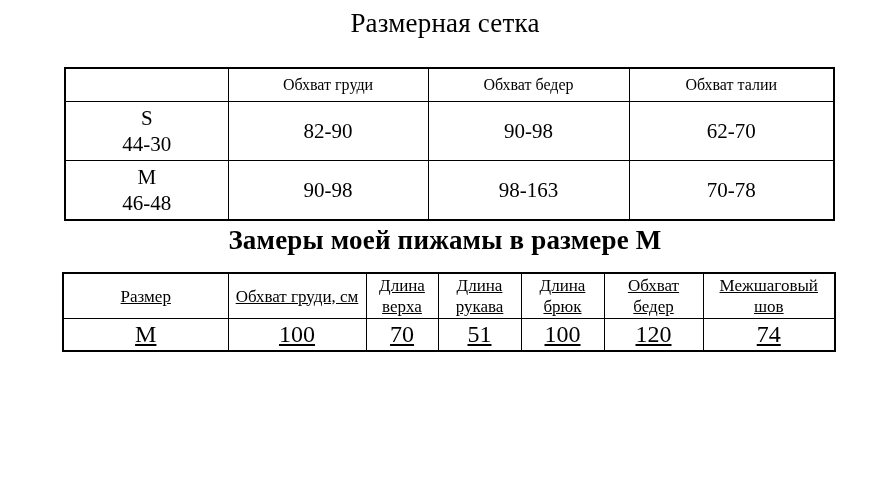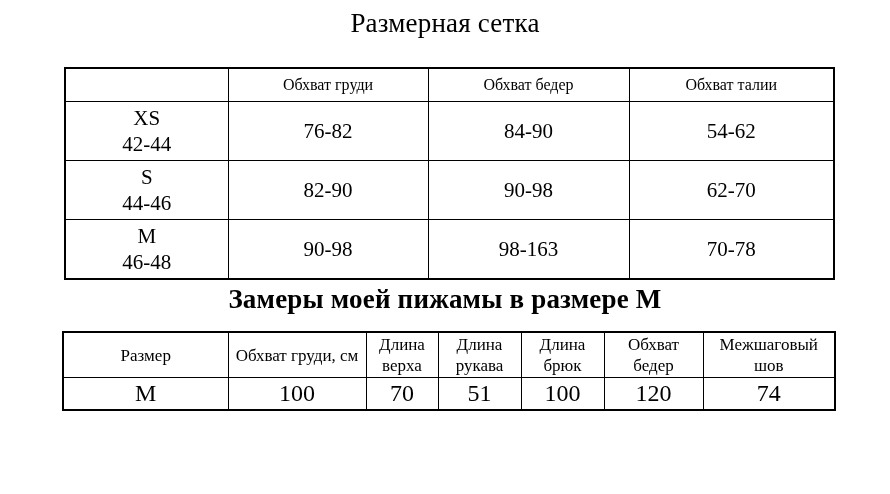--- a/index.html
+++ b/index.html
@@ -60,20 +60,21 @@
   }
   table.size-grid td {
     height: 59px;
     font-size: 21px;
   }
   .size-line { display: block; line-height: 1.25; }
   table.measure {
     margin: 15px 0 0 62px;
     width: 772px;
     border: 2px solid #000;
+    text-decoration: underline;
   }
   table.measure th,
   table.measure td {
     border: 1px solid #000;
     text-align: center;
     vertical-align: middle;
   }
   table.measure th {
     height: 44px;
     font-size: 17px;
@@ -105,31 +106,22 @@
       <tr>
         <th></th>
         <th>Обхват груди</th>
         <th>Обхват бедер</th>
         <th>Обхват талии</th>
       </tr>
     </thead>
     <tbody>
       <tr>
         <td>
-          <span class="size-line">XS</span>
-          <span class="size-line">42-44</span>
-        </td>
-        <td>76-82</td>
-        <td>84-90</td>
-        <td>54-62</td>
-      </tr>
-      <tr>
-        <td>
           <span class="size-line">S</span>
-          <span class="size-line">44-46</span>
+          <span class="size-line">44-30</span>
         </td>
         <td>82-90</td>
         <td>90-98</td>
         <td>62-70</td>
       </tr>
       <tr>
         <td>
           <span class="size-line">M</span>
           <span class="size-line">46-48</span>
         </td>

